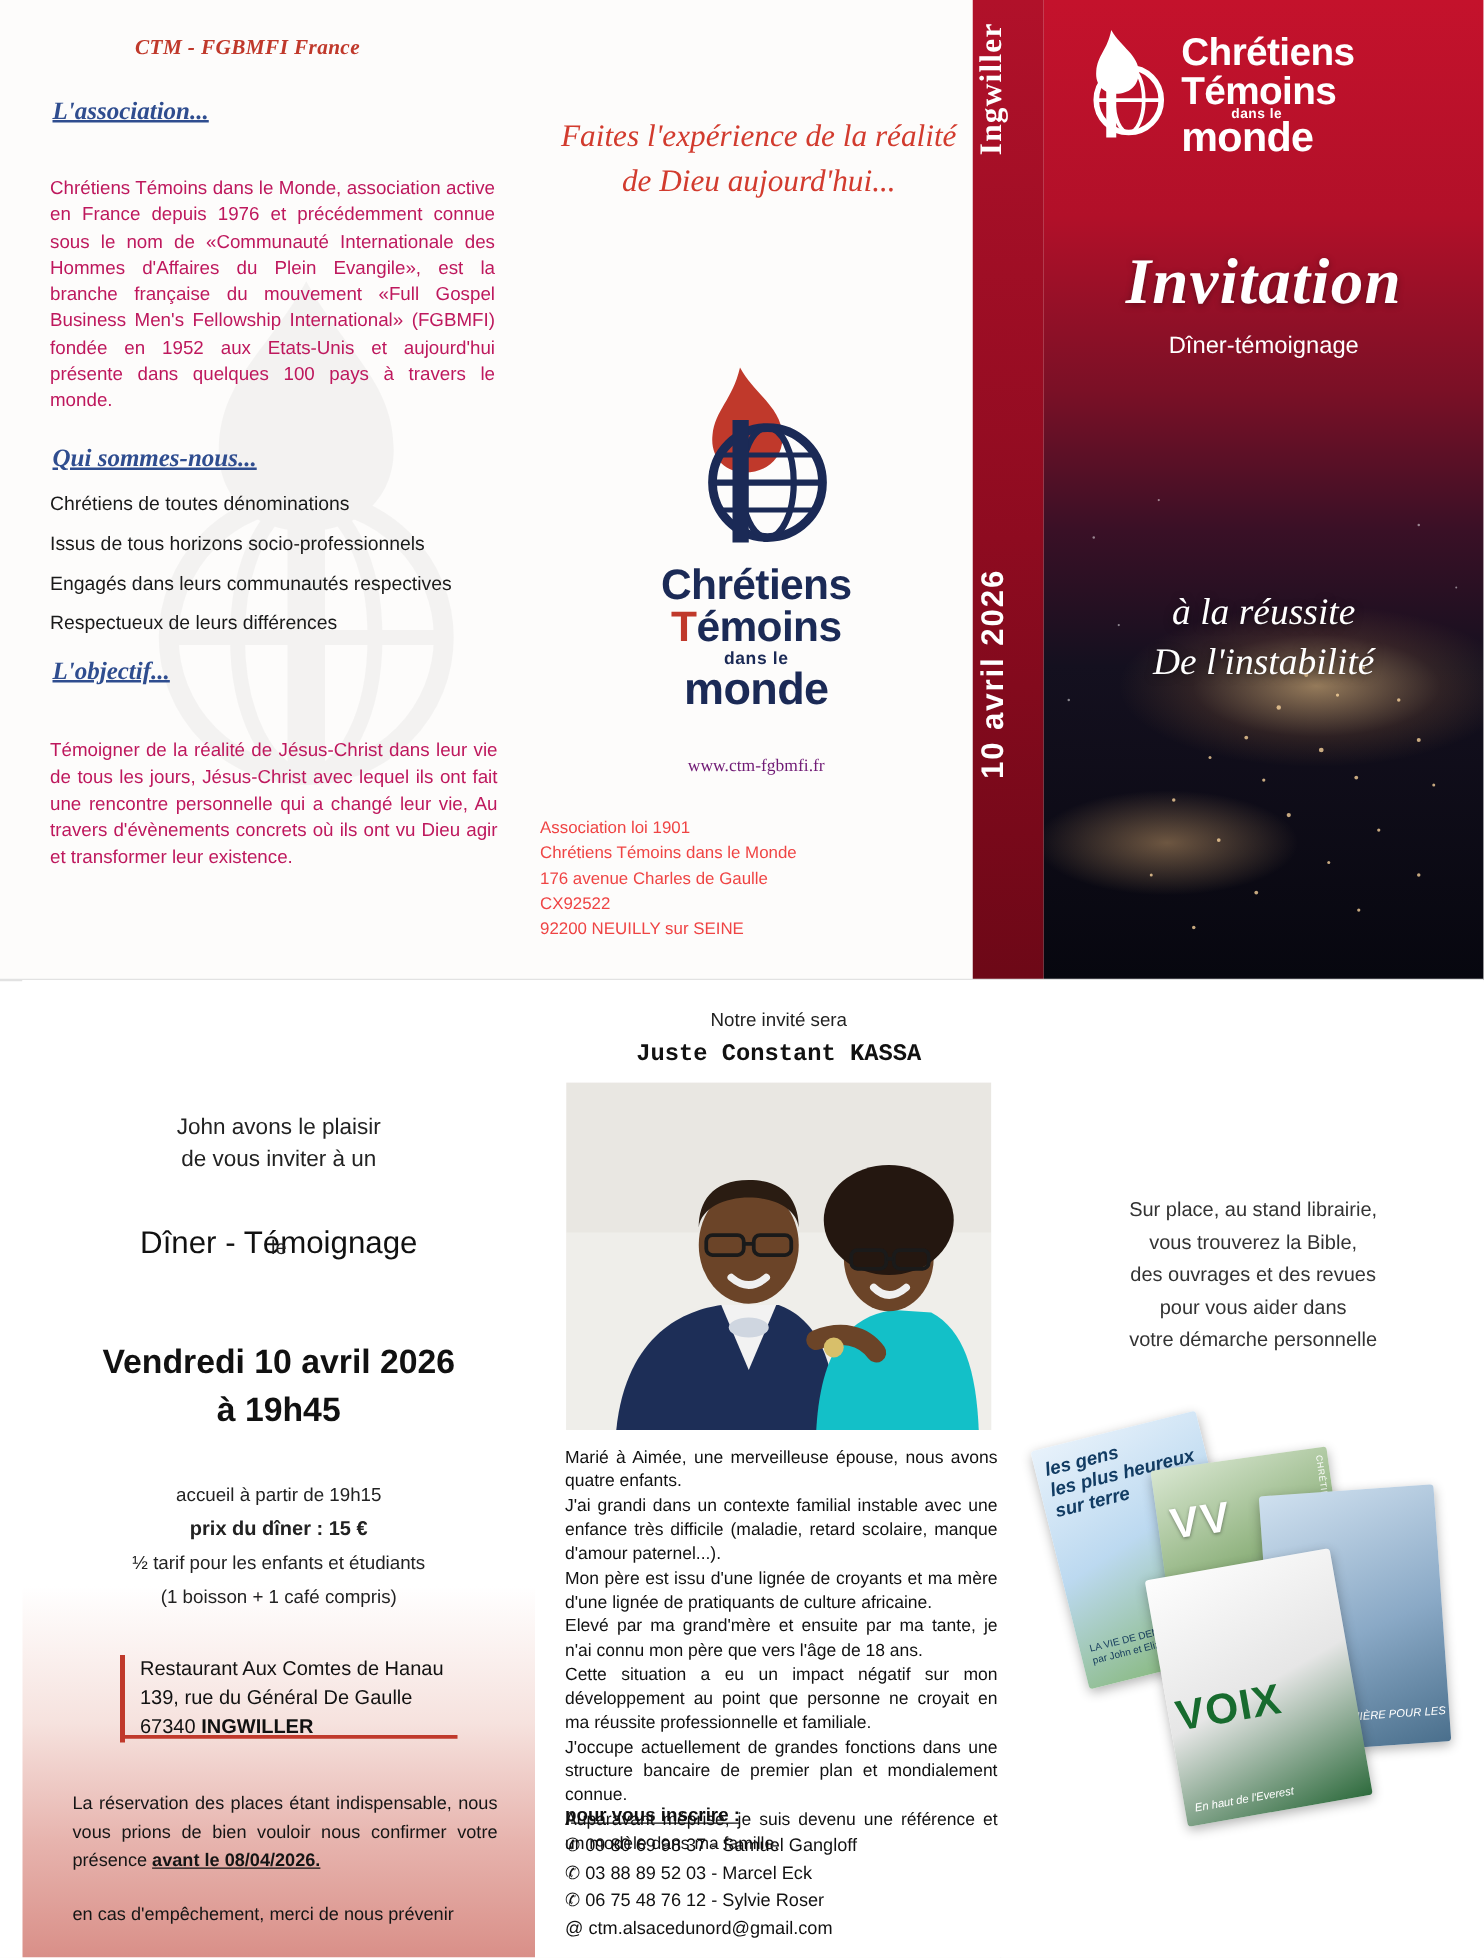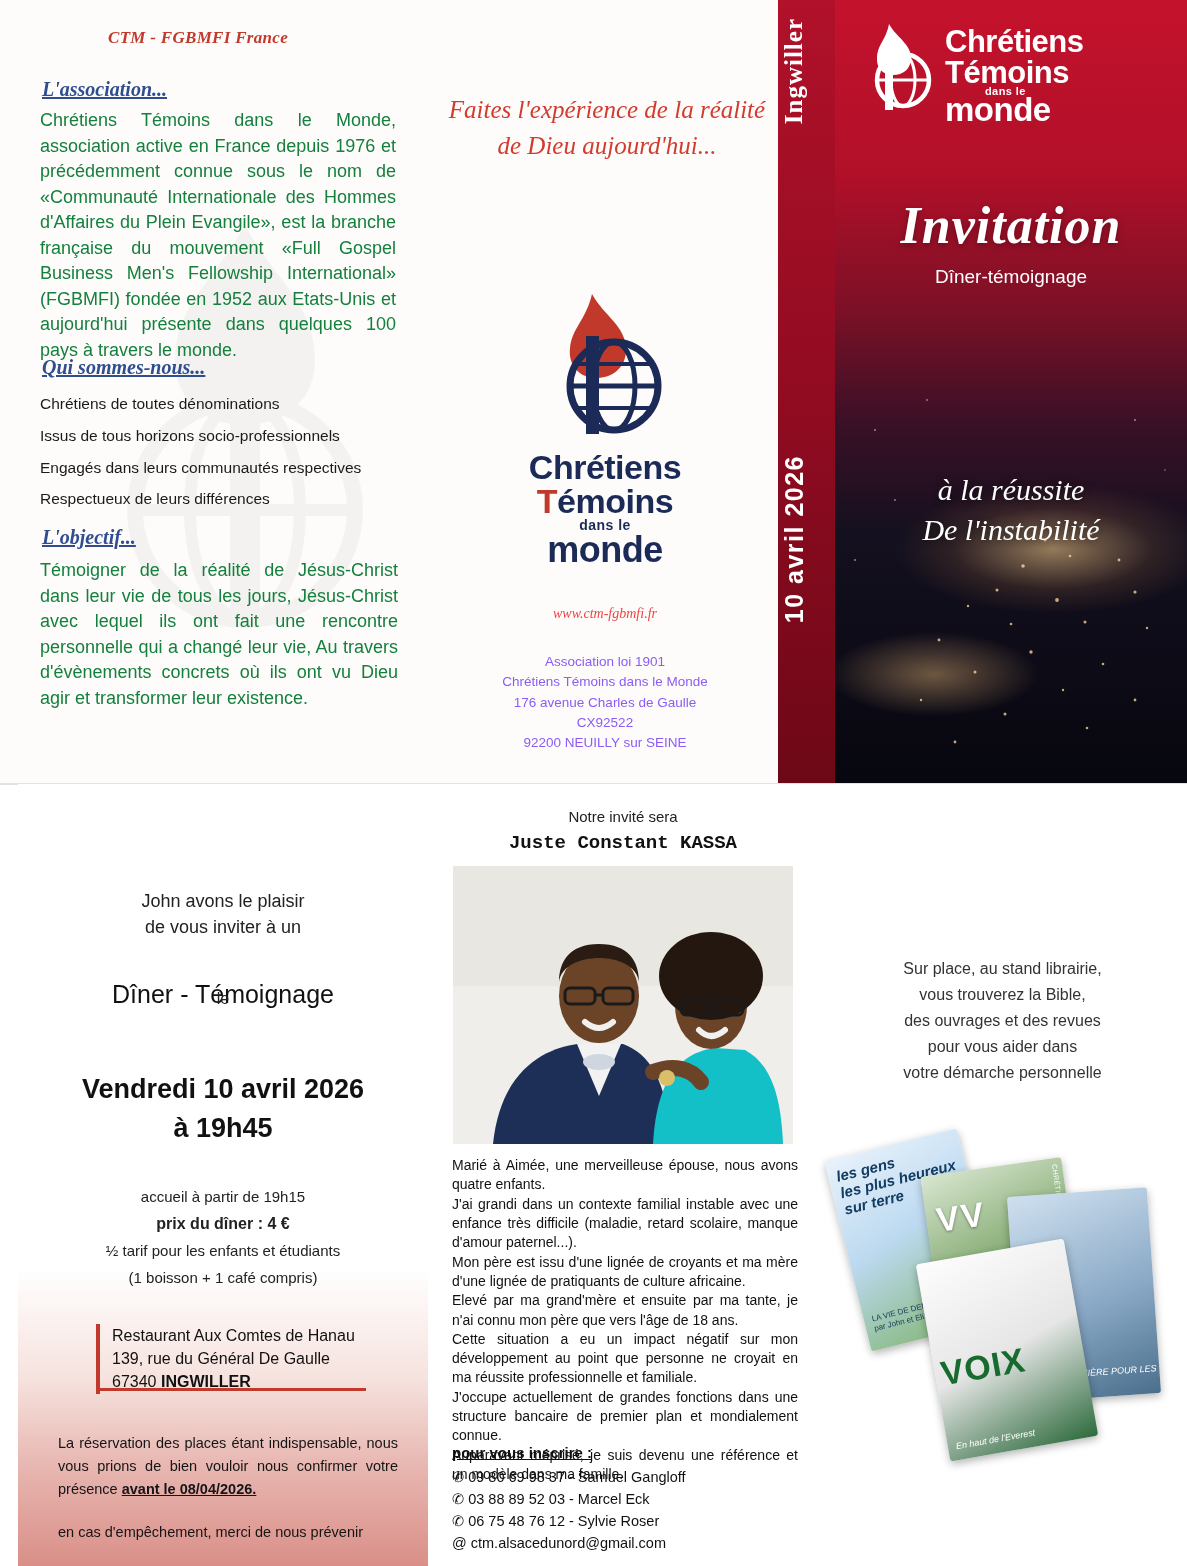--- a/index.html
+++ b/index.html
@@ -25,22 +25,23 @@
     font-family:"Liberation Serif", serif;
     font-style:italic;font-weight:bold;font-size:17px;color:#c0392b;
     letter-spacing:.3px;
   }
   .sec-title{
     font-family:"Liberation Serif", serif;
     font-style:italic;font-weight:bold;font-size:20px;color:#2f4d8f;
     text-decoration:underline;
   }
   .body-txt{
-    font-size:18px;line-height:1.42;color:#15803d;
+    font-size:15px;line-height:1.42;color:#be185d;
     text-align:justify;
+    margin-top:32px;
   }
   #assoc-title{position:absolute;left:42px;top:78px;}
   #assoc-text{position:absolute;left:40px;top:108px;width:356px;}
   #qui-title{position:absolute;left:42px;top:356px;}
   #qui-list{position:absolute;left:40px;top:388px;width:360px;font-size:15.5px;line-height:2.05;}
   #obj-title{position:absolute;left:42px;top:526px;}
   #obj-text{position:absolute;left:40px;top:558px;width:358px;}
 
   
   .top-mid{position:absolute;left:432px;top:0;width:346px;height:784px;}
@@ -52,25 +53,25 @@
   }
   .logo-wrap{position:absolute;left:50%;top:290px;transform:translateX(-50%);width:240px;text-align:center;}
   .logo-text{margin-top:6px;text-align:center;line-height:1.0;}
   .logo-l1{font-size:34px;font-weight:bold;color:#1b2a56;letter-spacing:-.5px;}
   .logo-l2{font-size:34px;font-weight:bold;color:#1b2a56;letter-spacing:-.5px;}
   .logo-l2 .t{color:#c0392b;}
   .logo-l3{font-size:14px;font-weight:bold;color:#1b2a56;letter-spacing:.5px;}
   .logo-l4{font-size:36px;font-weight:bold;color:#1b2a56;letter-spacing:-.5px;}
   .site{
     position:absolute;left:0;top:606px;width:346px;text-align:center;
-    font-family:"Liberation Serif", serif;font-style:italic;font-size:14px;color:#ef4444;
+    font-family:"Liberation Serif", serif;font-size:14px;color:#701a75;
   }
   .assoc-addr{
-    position:absolute;left:0;top:652px;width:346px;text-align:center;
-    font-size:13.5px;line-height:1.5;color:#8b5cf6;
+    position:absolute;left:0;top:652px;width:346px;text-align:left;
+    font-size:13.5px;line-height:1.5;color:#ef4444;
   }
 
   
   .top-right{position:absolute;left:778px;top:0;width:409px;height:784px;overflow:hidden;}
   .redband{
     position:absolute;left:0;top:0;width:57px;height:784px;
     background:linear-gradient(180deg,#b1112a 0%,#8e0b20 55%,#6d0817 100%);
   }
   .vert-city{
     position:absolute;left:2px;top:18px;width:54px;
@@ -364,21 +365,21 @@
           <div>de vous inviter à un</div>
         </div>
         <div class="diner-big">Dîner - Témoignage</div>
         <div class="diner-le">le</div>
         <div class="date-big">
           <div>Vendredi 10 avril 2026</div>
           <div>à 19h45</div>
         </div>
         <div class="prices">
           <div>accueil à partir de 19h15</div>
-          <div class="b">prix du dîner : 4 €</div>
+          <div class="b">prix du dîner : 15 €</div>
           <div>½ tarif pour les enfants et étudiants</div>
           <div>(1 boisson + 1 café compris)</div>
         </div>
         <div class="venue">
           <div>Restaurant Aux Comtes de Hanau</div>
           <div>139, rue du Général De Gaulle</div>
           <div>
             <span>67340</span>
             <span class="city">INGWILLER</span>
           </div>

